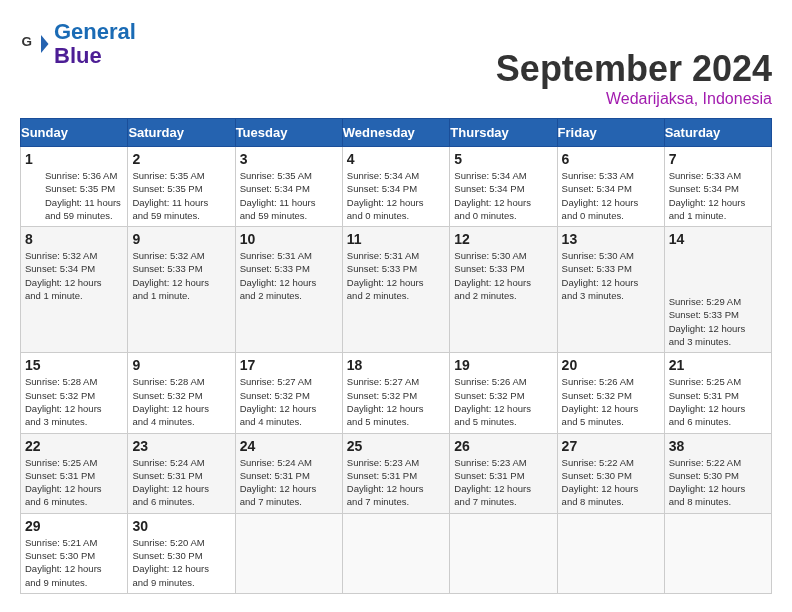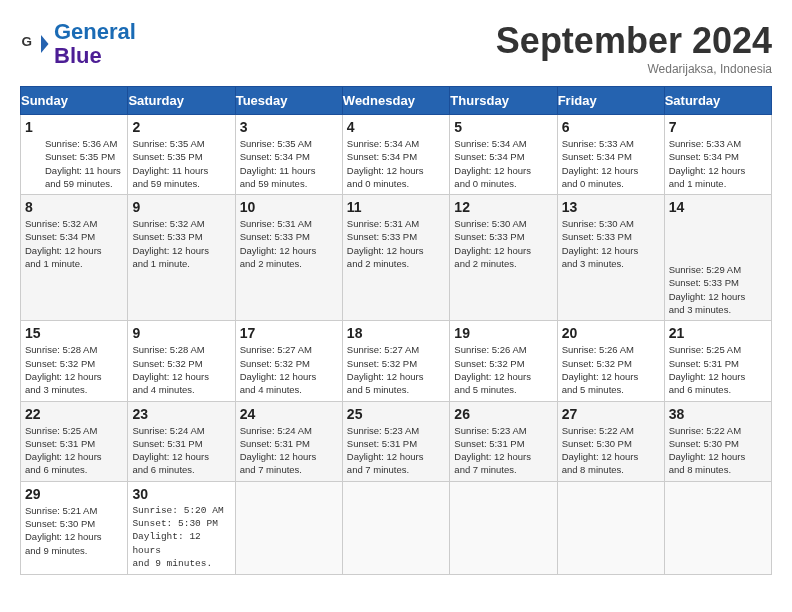--- a/index.html
+++ b/index.html
@@ -29,29 +29,30 @@
     .logo-text span {
       color: #1a6bb5;
     }
     .logo-icon {
       width: 30px;
       height: 30px;
       margin-right: 4px;
     }
     .title-area {
       text-align: right;
+      margin-top: 28px;
     }
     .month-title {
       font-size: 36px;
       font-weight: bold;
       color: #333;
     }
     .location {
-      font-size: 12px;
-      color: #737373;
+      font-size: 16px;
+      color: #a21caf;
     }
     .calendar {
       width: 100%;
       border-collapse: collapse;
       font-size: 10.5px;
     }
     .calendar th {
       background-color: #2563b0;
       color: #fff;
       padding: 6px 0;
@@ -327,21 +328,21 @@
       <tr>
         <td>
           <span class="day-num">29</span>
           <div class="day-info" style="white-space: pre-line;">Sunrise: 5:21 AM
 Sunset: 5:30 PM
 Daylight: 12 hours
 and 9 minutes.</div>
         </td>
         <td>
           <span class="day-num">30</span>
-          <div class="day-info" style="white-space: pre-line; font-family: Liberation Mono, monospace;">Sunrise: 5:20 AM
+          <div class="day-info" style="white-space: pre-line;">Sunrise: 5:20 AM
 Sunset: 5:30 PM
 Daylight: 12 hours
 and 9 minutes.</div>
         </td>
         <td class="empty-cell"></td>
         <td class="empty-cell"></td>
         <td class="empty-cell"></td>
         <td class="empty-cell"></td>
         <td class="empty-cell"></td>
       </tr>

